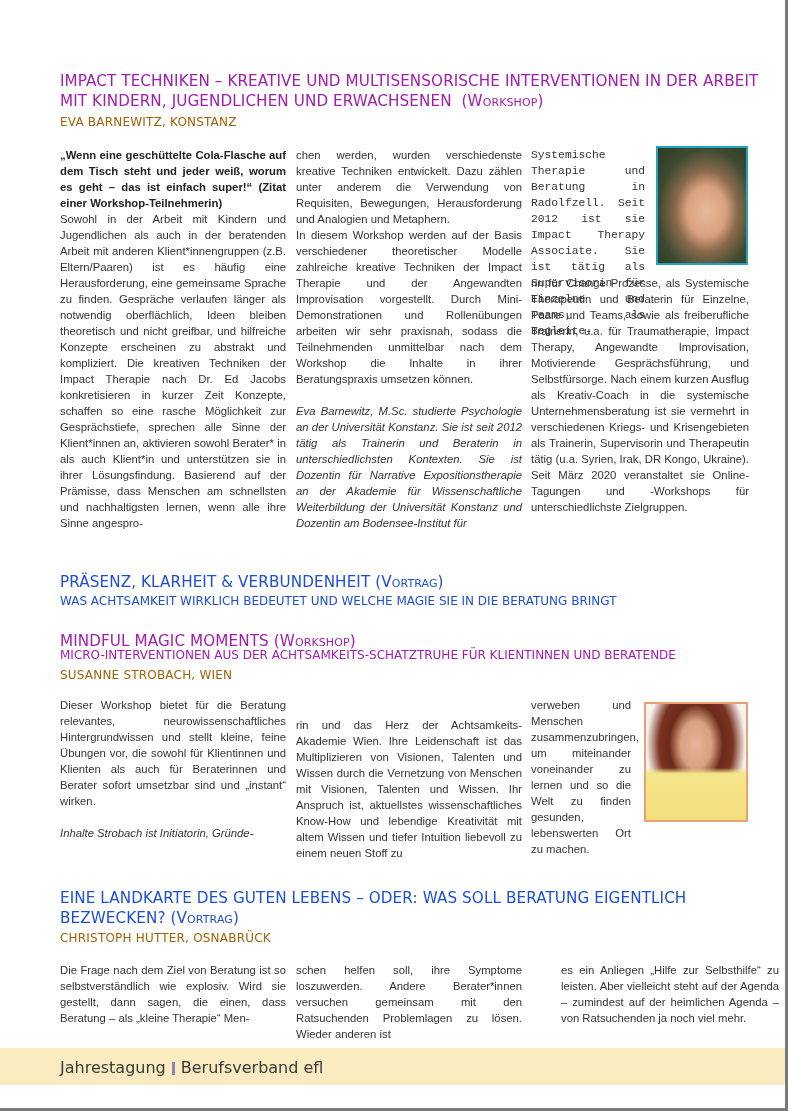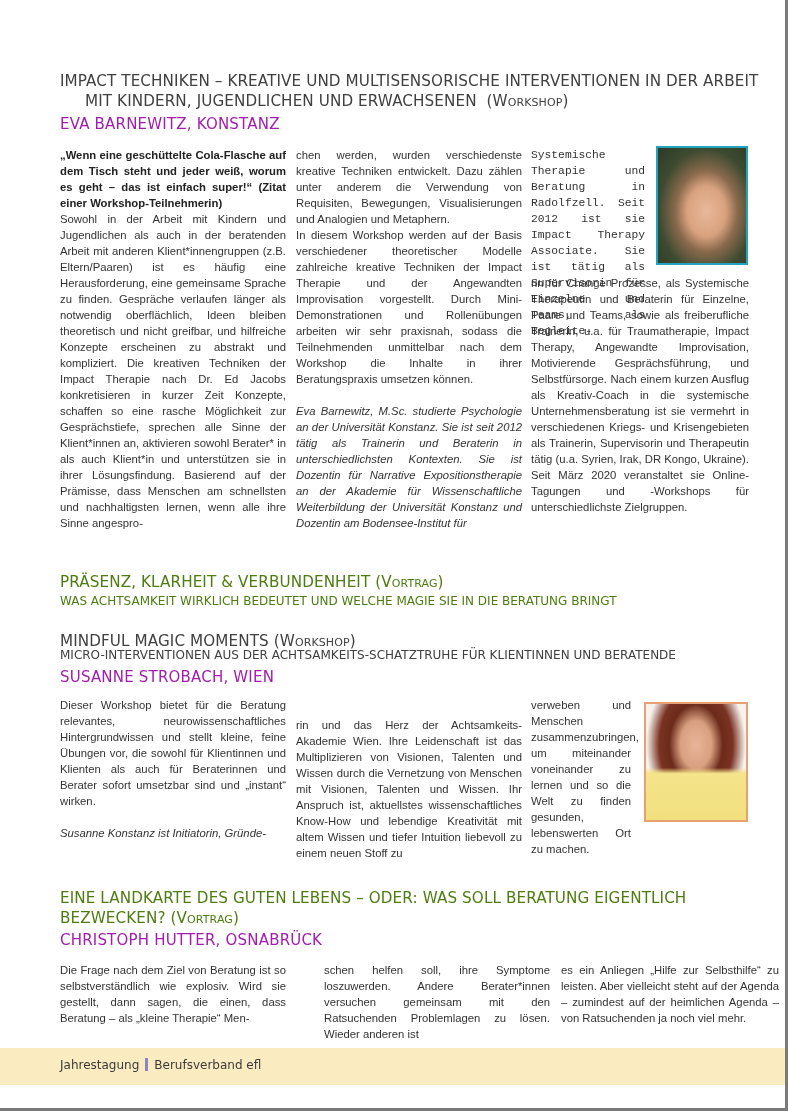--- a/index.html
+++ b/index.html
@@ -12,31 +12,31 @@
   .frame-right { position: absolute; top: 0; right: 0; width: 3px; height: 1111px; background: #7a7a7a; }
   .frame-bottom { position: absolute; left: 0; bottom: 0; width: 788px; height: 3px; background: #7a7a7a; }
 
   .h-title {
     position: absolute; left: 60px; margin: 0;
     font-family: "DejaVu Sans", sans-serif; font-weight: normal;
     font-size: 15.2px; letter-spacing: 0.1px; line-height: 20px;
     text-transform: uppercase; white-space: nowrap;
   }
   .h-title .tag { font-size: 15.2px; text-transform: none; font-variant: small-caps; }
-  .violet { color: #404040; }
-  .rose { color: #4d7c0f; }
+  .violet { color: #a21caf; }
+  .rose { color: #1d4ed8; }
   .h-sub {
     position: absolute; left: 60px; margin: 0;
     font-family: "DejaVu Sans", sans-serif; font-weight: normal;
     font-size: 12px; line-height: 14px; white-space: nowrap; letter-spacing: 0px;
   }
   .author {
     position: absolute; left: 60px; margin: 0;
     font-family: "DejaVu Sans", sans-serif; font-weight: normal;
-    font-size: 15px; color: #a21caf; white-space: nowrap; letter-spacing: 0.2px;
+    font-size: 12px; color: #a16207; white-space: nowrap; letter-spacing: 0.2px;
   }
 
   .col {
     position: absolute; width: 226px;
     font-family: "Liberation Sans", sans-serif; font-size: 11.3px; line-height: 16px;
     color: #333; text-align: justify;
   }
   .col p { margin: 0; }
   .col .quote { font-weight: bold; color: #222; }
   .col .gap { height: 16px; }
@@ -53,45 +53,45 @@
       linear-gradient(180deg, rgba(0,0,0,0) 0%, rgba(0,0,0,0) 55%, #f4e48a 60%, #f2e07f 100%),
       radial-gradient(ellipse at 50% 35%, #e8b49a 0%, #d9a080 22%, #6b2a1a 38%, #7a3322 52%, #f7f2ee 70%); }
   .photo .face { position: absolute; left: 0; right: 0; top: 0; bottom: 0; }
 
   .footer-band {
     position: absolute; left: 0; top: 1048px; width: 785px; height: 37px;
     background: #faebc0;
   }
   .footer-text {
     position: absolute; left: 60px; top: 1058px; margin: 0;
-    font-family: "DejaVu Sans", sans-serif; font-size: 12px; color: #3a3a3a; white-space: nowrap;
+    font-family: "DejaVu Sans", sans-serif; font-size: 16px; color: #3a3a3a; white-space: nowrap;
   }
   .footer-sep { display: inline-block; width: 3px; height: 13px; background: #8a86c2; margin: 0 6px; vertical-align: -2px; }
 </style>
 </head>
 <body>
 
 <div class="frame-right"></div>
 <div class="frame-bottom"></div>
 
 <h2 class="h-title violet" style="top:71px;">
   <span>Impact Techniken – kreative und multisensorische Interventionen in der Arbeit</span>
 </h2>
-<h2 class="h-title violet" style="top:91px;margin-left:25px;">
+<h2 class="h-title violet" style="top:91px;">
   <span>mit Kindern, Jugendlichen und Erwachsenen</span>&nbsp;&nbsp;<span class="tag">(Workshop)</span>
 </h2>
 <p class="author" style="top:115px;">EVA BARNEWITZ, KONSTANZ</p>
 
 <div class="col" style="left:60px; top:147px;">
   <p class="quote">„Wenn eine geschüttelte Cola-Flasche auf dem Tisch steht und jeder weiß, worum es geht – das ist einfach super!“ (Zitat einer Workshop-Teilnehmerin)</p>
   <p>Sowohl in der Arbeit mit Kindern und Jugendlichen als auch in der beratenden Arbeit mit anderen Klient*innengruppen (z.B. Eltern/Paaren) ist es häufig eine Herausforderung, eine gemeinsame Sprache zu finden. Gespräche verlaufen länger als notwendig oberflächlich, Ideen bleiben theoretisch und nicht greifbar, und hilfreiche Konzepte erscheinen zu abstrakt und kompliziert. Die kreativen Techniken der Impact Therapie nach Dr. Ed Jacobs konkretisieren in kurzer Zeit Konzepte, schaffen so eine rasche Möglichkeit zur Gesprächstiefe, sprechen alle Sinne der Klient*innen an, aktivieren sowohl Berater* in als auch Klient*in und unterstützen sie in ihrer Lösungsfindung. Basierend auf der Prämisse, dass Menschen am schnellsten und nachhaltigsten lernen, wenn alle ihre Sinne angespro-</p>
 </div>
 
 <div class="col" style="left:296px; top:147px;">
-  <p>chen werden, wurden verschiedenste kreative Techniken entwickelt. Dazu zählen unter anderem die Verwendung von Requisiten, Bewegungen, Visualisierungen und Analogien und Metaphern.</p>
+  <p>chen werden, wurden verschiedenste kreative Techniken entwickelt. Dazu zählen unter anderem die Verwendung von Requisiten, Bewegungen, Herausforderung und Analogien und Metaphern.</p>
   <p>In diesem Workshop werden auf der Basis verschiedener theoretischer Modelle zahlreiche kreative Techniken der Impact Therapie und der Angewandten Improvisation vorgestellt. Durch Mini-Demonstrationen und Rollenübungen arbeiten wir sehr praxisnah, sodass die Teilnehmenden unmittelbar nach dem Workshop die Inhalte in ihrer Beratungspraxis umsetzen können.</p>
   <div class="gap"></div>
   <p class="it">Eva Barnewitz, M.Sc. studierte Psychologie an der Universität Konstanz. Sie ist seit 2012 tätig als Trainerin und Beraterin in unterschiedlichsten Kontexten. Sie ist Dozentin für Narrative Expositionstherapie an der Akademie für Wissenschaftliche Weiterbildung der Universität Konstanz und Dozentin am Bodensee-Institut für</p>
 </div>
 
 <div class="col narrow it" style="left:531px; top:147px;">
   <p>Systemische Therapie und Beratung in Radolfzell. Seit 2012 ist sie Impact Therapy Associate. Sie ist tätig als Supervisorin für Einzelne und Teams, als Begleite-</p>
 </div>
 <div class="col it" style="left:531px; top:275px; width:218px;">
   <p>rin für Change Prozesse, als Systemische Therapeutin und Beraterin für Einzelne, Paare und Teams, sowie als freiberufliche Trainerin, u.a. für Traumatherapie, Impact Therapy, Angewandte Improvisation, Motivierende Gesprächsführung, und Selbstfürsorge. Nach einem kurzen Ausflug als Kreativ-Coach in die systemische Unternehmensberatung ist sie vermehrt in verschiedenen Kriegs- und Krisengebieten als Trainerin, Supervisorin und Therapeutin tätig (u.a. Syrien, Irak, DR Kongo, Ukraine). Seit März 2020 veranstaltet sie Online-Tagungen und -Workshops für unterschiedlichste Zielgruppen.</p>
@@ -108,21 +108,21 @@
 
 <h2 class="h-title violet" style="top:631px;text-align:center;">
   <span>Mindful Magic Moments</span> <span class="tag">(Workshop)</span>
 </h2>
 <p class="h-sub violet" style="top:648px;">MICRO-INTERVENTIONEN AUS DER ACHTSAMKEITS-SCHATZTRUHE FÜR KLIENTINNEN UND BERATENDE</p>
 <p class="author" style="top:668px;">SUSANNE STROBACH, WIEN</p>
 
 <div class="col" style="left:60px; top:697px;">
   <p>Dieser Workshop bietet für die Beratung relevantes, neurowissenschaftliches Hintergrundwissen und stellt kleine, feine Übungen vor, die sowohl für Klientinnen und Klienten als auch für Beraterinnen und Berater sofort umsetzbar sind und „instant“ wirken.</p>
   <div class="gap"></div>
-  <p class="it">Susanne Konstanz ist Initiatorin, Gründe-</p>
+  <p class="it">Inhalte Strobach ist Initiatorin, Gründe-</p>
 </div>
 
 <div class="col it" style="left:296px; top:717px;">
   <p>rin und das Herz der Achtsamkeits-Akademie Wien. Ihre Leidenschaft ist das Multiplizieren von Visionen, Talenten und Wissen durch die Vernetzung von Menschen mit Visionen, Talenten und Wissen. Ihr Anspruch ist, aktuellstes wissenschaftliches Know-How und lebendige Kreativität mit altem Wissen und tiefer Intuition liebevoll zu einem neuen Stoff zu</p>
 </div>
 
 <div class="col it" style="left:531px; top:697px; width:100px;">
   <p>verweben und Menschen zusammenzubringen, um miteinander voneinander zu lernen und so die Welt zu finden gesunden, lebenswerten Ort zu machen.</p>
 </div>
 
@@ -134,21 +134,21 @@
   <span>Eine Landkarte des guten Lebens – oder: Was soll Beratung eigentlich</span>
 </h2>
 <h2 class="h-title rose" style="top:908px;">
   <span>bezwecken?</span> <span class="tag">(Vortrag)</span>
 </h2>
 <p class="author" style="top:931px;">CHRISTOPH HUTTER, OSNABRÜCK</p>
 
 <div class="col" style="left:60px; top:962px;">
   <p>Die Frage nach dem Ziel von Beratung ist so selbstverständlich wie explosiv. Wird sie gestellt, dann sagen, die einen, dass Beratung – als „kleine Therapie“ Men-</p>
 </div>
-<div class="col" style="left:296px; top:962px;margin-left:28px;">
+<div class="col" style="left:296px; top:962px;">
   <p>schen helfen soll, ihre Symptome loszuwerden. Andere Berater*innen versuchen gemeinsam mit den Ratsuchenden Problemlagen zu lösen. Wieder anderen ist</p>
 </div>
 <div class="col" style="left:561px; top:962px; width:218px;">
   <p>es ein Anliegen „Hilfe zur Selbsthilfe“ zu leisten. Aber vielleicht steht auf der Agenda – zumindest auf der heimlichen Agenda – von Ratsuchenden ja noch viel mehr.</p>
 </div>
 
 <div class="footer-band"></div>
 <p class="footer-text">
   <span>Jahrestagung</span><span class="footer-sep"></span><span>Berufsverband efl</span>
 </p>

